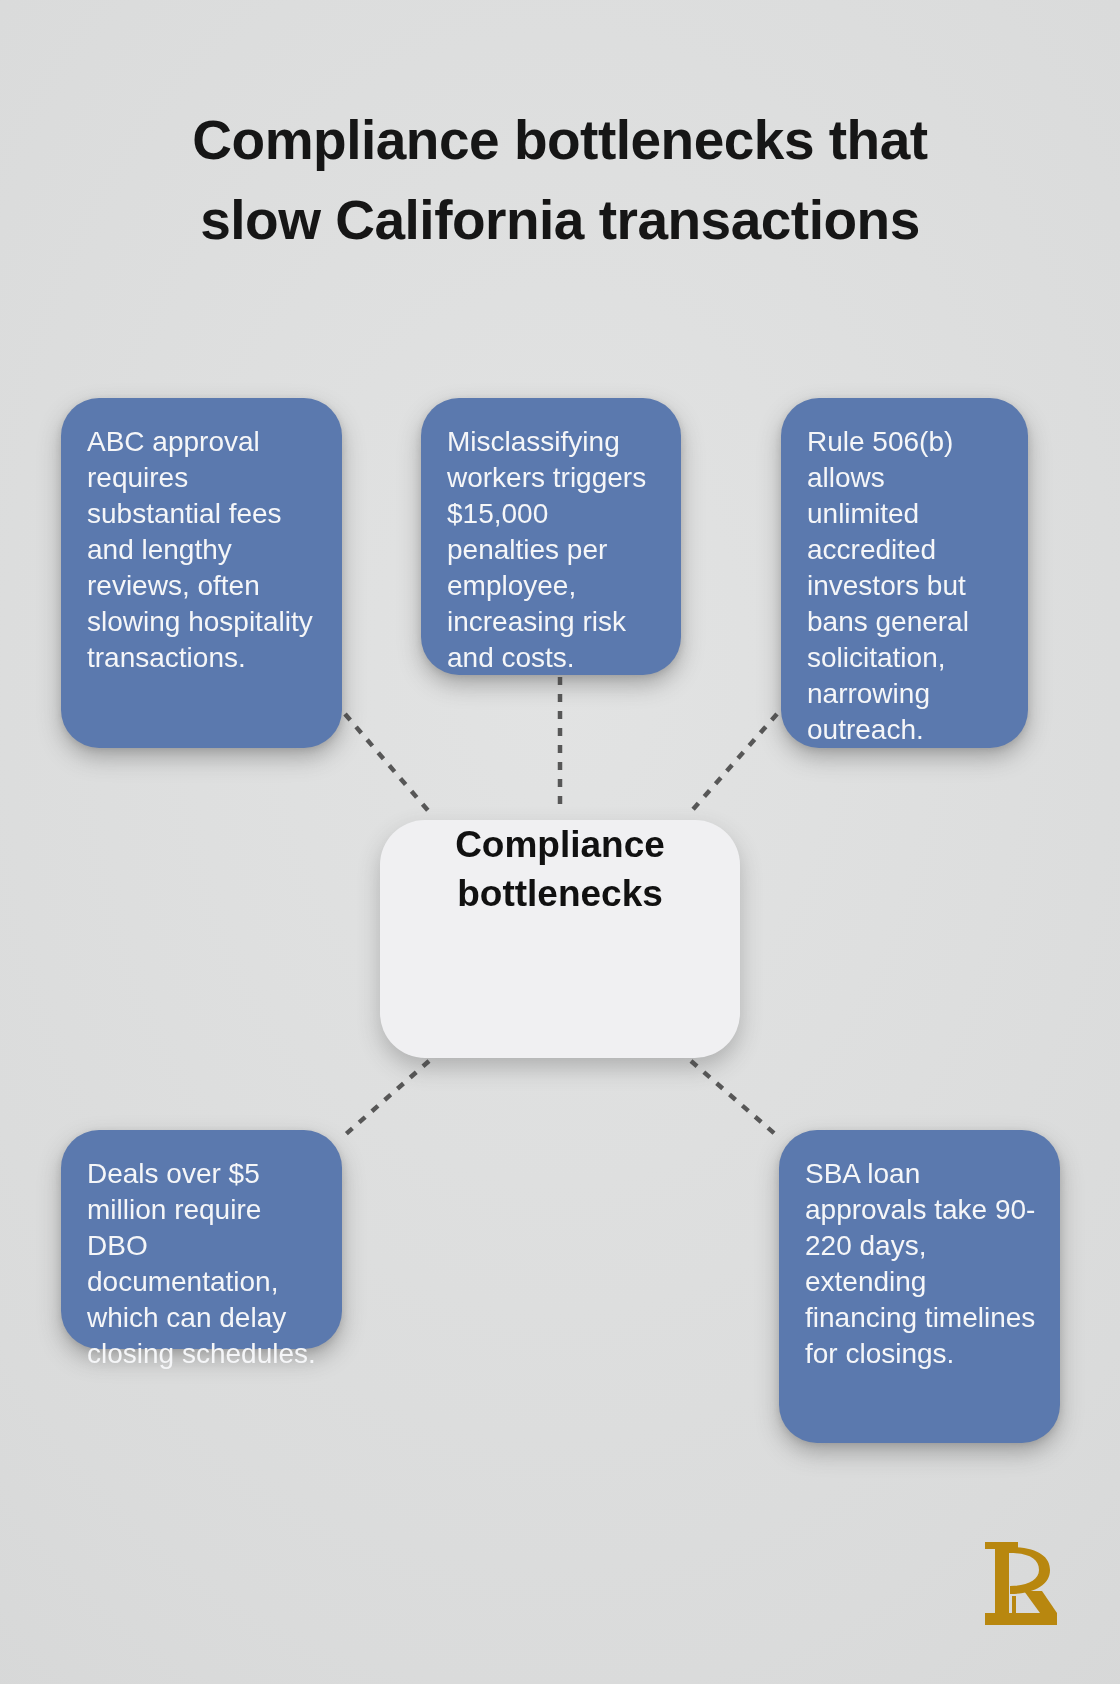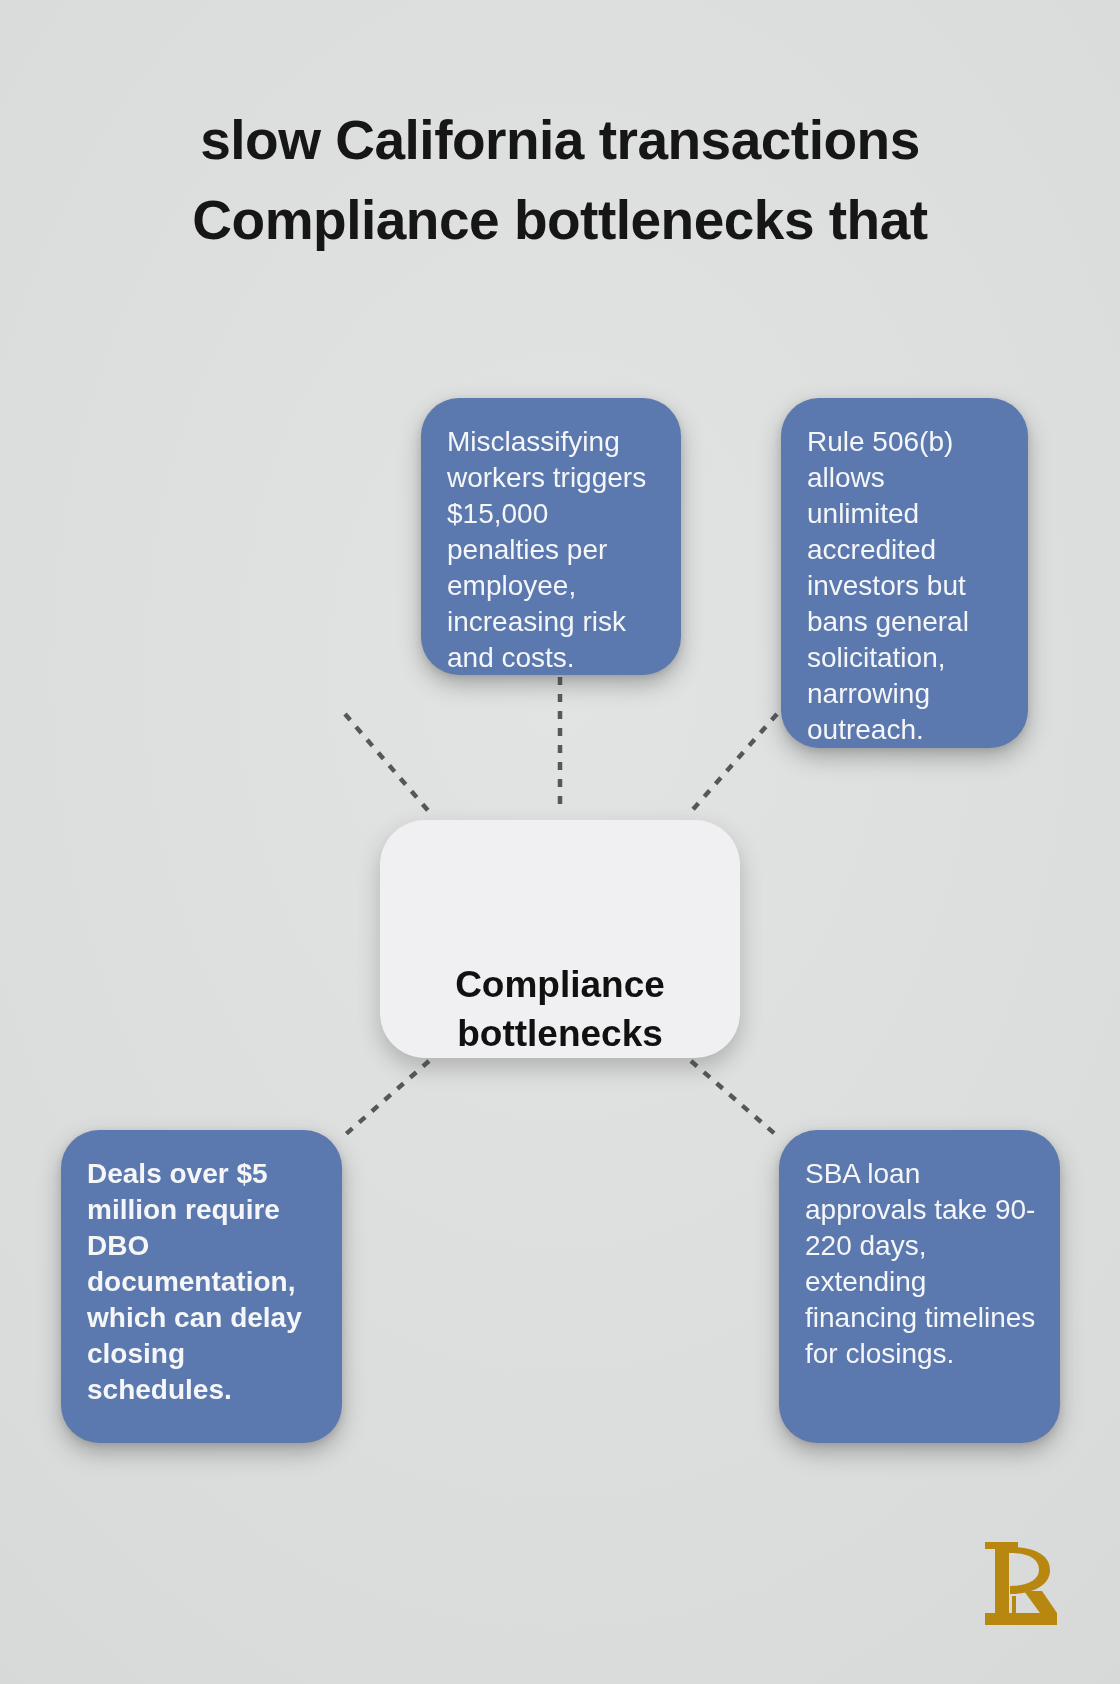--- a/index.html
+++ b/index.html
@@ -46,33 +46,33 @@
     color: var(--node-text, #f5f6f8);
     border-radius: 38px;
     padding: 26px 24px 24px 26px;
     font-size: 28px;
     line-height: 36px;
     box-shadow: 0 10px 22px rgba(70,70,70,0.38), 0 2px 6px rgba(70,70,70,0.15);
   }
   .node-1 { left: 61px;  top: 398px;  width: 281px; height: 350px; }
   .node-2 { left: 421px; top: 398px;  width: 260px; height: 277px; }
   .node-3 { left: 781px; top: 398px;  width: 247px; height: 350px; }
-  .node-4 { left: 61px;  top: 1130px; width: 281px; height: 313px; font-weight: bold; }
+  .node-4 { left: 61px;  top: 1130px; width: 281px; height: 219px; }
   .node-5 { left: 779px; top: 1130px; width: 281px; height: 313px; }
   .center-node {
     position: absolute;
     box-sizing: border-box;
     left: 380px;
     top: 820px;
     width: 360px;
     height: 238px;
     background: var(--center-bg, #f0f0f2);
     border-radius: 45px;
     display: flex;
-    align-items: flex-end;
+    align-items: flex-start;
     justify-content: center;
     text-align: center;
     font-weight: bold;
     font-size: 37px;
     line-height: 49px;
     color: var(--center-text, #111111);
     padding: 0 28px;
     box-shadow: 0 10px 22px rgba(70,70,70,0.30);
   }
   .logo {
@@ -83,34 +83,37 @@
     height: 84px;
   }
   .logo svg { width: 100%; height: 100%; display: block; }
 </style>
 </head>
 <body>
 
 <div class="canvas">
 
   <h1 class="title">
+    <span>Compliance bottlenecks that</span>
     <span>slow California transactions</span>
-    <span>Compliance bottlenecks that</span>
   </h1>
 
   <svg class="connectors" width="1120" height="1684" viewBox="0 0 1120 1684">
     <g stroke="#575757" stroke-width="4.5" stroke-dasharray="8 9" stroke-linecap="butt">
       <line x1="345" y1="714" x2="431" y2="814"></line>
       <line x1="560" y1="677" x2="560" y2="813"></line>
       <line x1="777" y1="714" x2="689" y2="814"></line>
       <line x1="429" y1="1061" x2="346" y2="1134"></line>
       <line x1="691" y1="1061" x2="775" y2="1134"></line>
     </g>
   </svg>
 
+  <div class="node node-1">
+    <span>ABC approval requires substantial fees and lengthy reviews, often slowing hospitality transactions.</span>
+  </div>
 
   <div class="node node-2">
     <span>Misclassifying workers triggers $15,000 penalties per employee, increasing risk and costs.</span>
   </div>
 
   <div class="node node-3">
     <span>Rule 506(b) allows unlimited accredited investors but bans general solicitation, narrowing outreach.</span>
   </div>
 
   <div class="node node-4">

